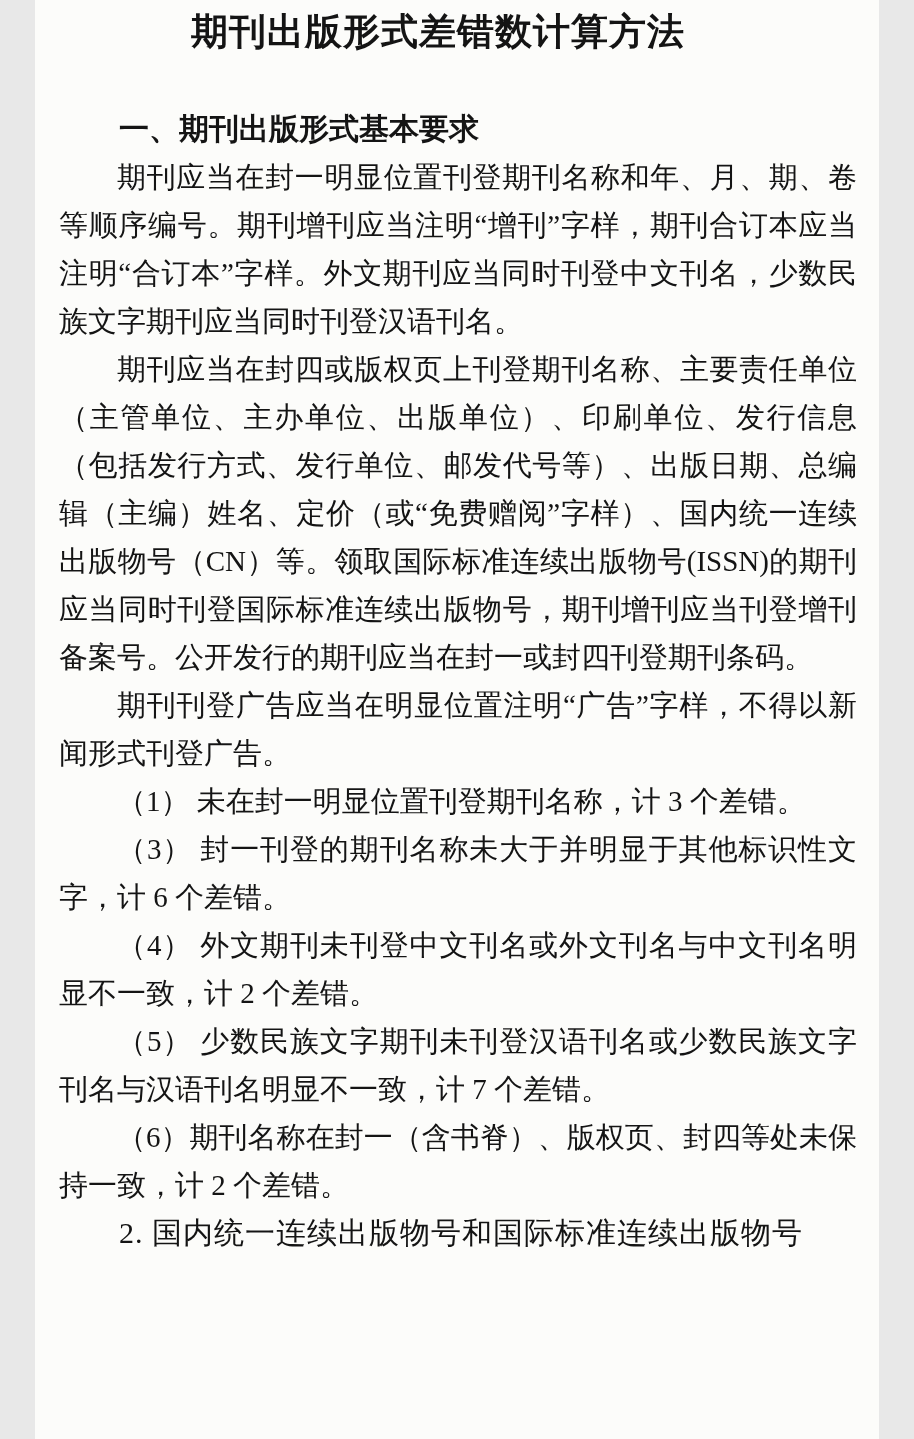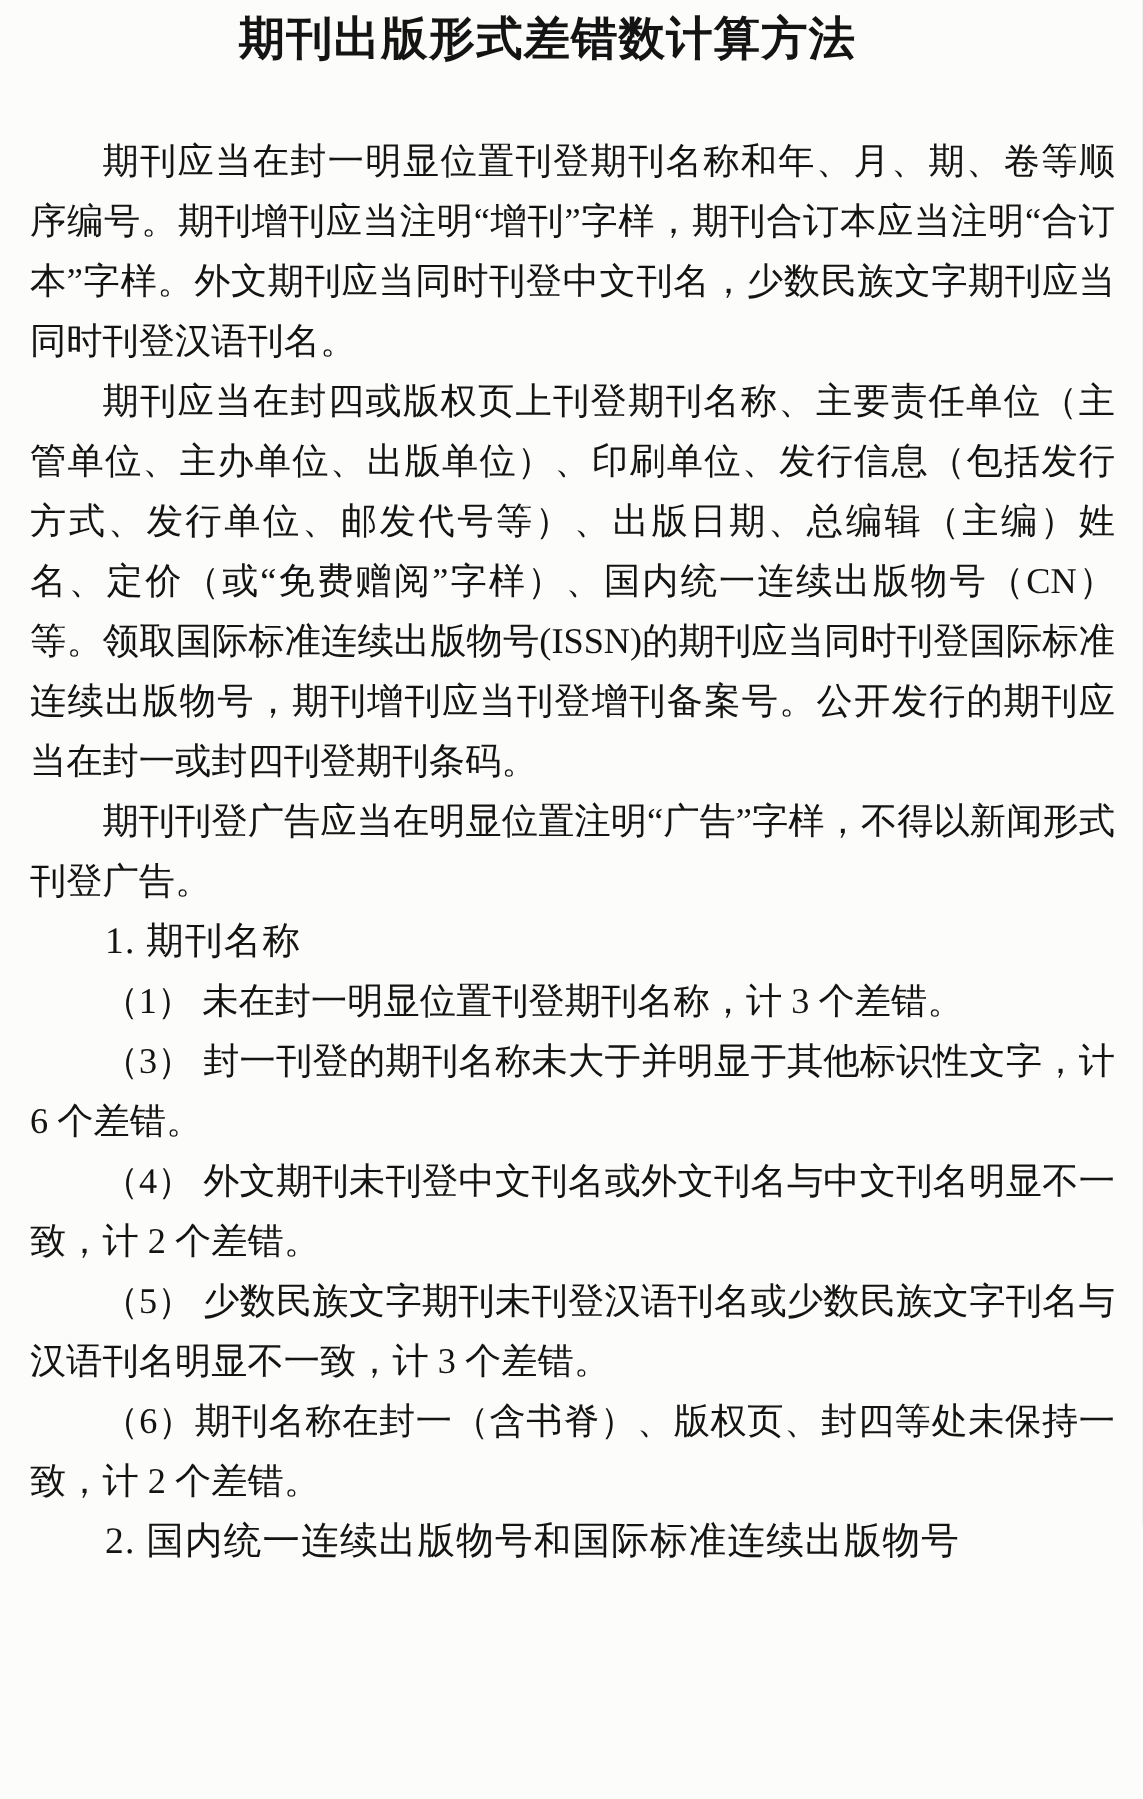--- a/index.html
+++ b/index.html
@@ -2,21 +2,21 @@
 <html lang="zh"><head>
 <meta charset="utf-8">
 <style>
   html, body {
     margin: 0;
     padding: 0;
     background: #e8e8e8;
   }
   .page {
     position: relative;
-    width: 914px;
+    width: 844px;
     height: 1439px;
     margin: 0 auto;
     background: #fcfcfa;
     color: #141414;
     overflow: hidden;
     font-family: "Liberation Serif", "DejaVu Serif", serif;
     box-sizing: border-box;
     padding: 4px 22px 0 24px;
   }
   .doc-title {
@@ -54,36 +54,36 @@
     letter-spacing: 1px;
   }
 </style>
 </head>
 <body>
 
 <div class="page">
 
   <h1 class="doc-title">期刊出版形式差错数计算方法</h1>
 
+  <div class="sec-heading">一、期刊出版形式基本要求</div>
 
   <p class="body-para">期刊应当在封一明显位置刊登期刊名称和年、月、期、卷等顺序编号。期刊增刊应当注明“增刊”字样，期刊合订本应当注明“合订本”字样。外文期刊应当同时刊登中文刊名，少数民族文字期刊应当同时刊登汉语刊名。</p>
 
   <p class="body-para">期刊应当在封四或版权页上刊登期刊名称、主要责任单位（主管单位、主办单位、出版单位）、印刷单位、发行信息（包括发行方式、发行单位、邮发代号等）、出版日期、总编辑（主编）姓名、定价（或“免费赠阅”字样）、国内统一连续出版物号（CN）等。领取国际标准连续出版物号(ISSN)的期刊应当同时刊登国际标准连续出版物号，期刊增刊应当刊登增刊备案号。公开发行的期刊应当在封一或封四刊登期刊条码。</p>
 
   <p class="body-para">期刊刊登广告应当在明显位置注明“广告”字样，不得以新闻形式刊登广告。</p>
 
 
-  <div class="sub-heading">1. 期刊名称</div>
 
   <p class="body-para">（1） 未在封一明显位置刊登期刊名称，计 3 个差错。</p>
 
 
   <p class="body-para">（3） 封一刊登的期刊名称未大于并明显于其他标识性文字，计 6 个差错。</p>
 
   <p class="body-para">（4） 外文期刊未刊登中文刊名或外文刊名与中文刊名明显不一致，计 2 个差错。</p>
 
-  <p class="body-para">（5） 少数民族文字期刊未刊登汉语刊名或少数民族文字刊名与汉语刊名明显不一致，计 3 个差错。</p>
+  <p class="body-para">（5） 少数民族文字期刊未刊登汉语刊名或少数民族文字刊名与汉语刊名明显不一致，计 7 个差错。</p>
 
   <p class="body-para">（6）期刊名称在封一（含书脊）、版权页、封四等处未保持一致，计 2 个差错。</p>
 
   <div class="sub-heading">2. 国内统一连续出版物号和国际标准连续出版物号</div>
 
 </div>
 
 </body></html>

